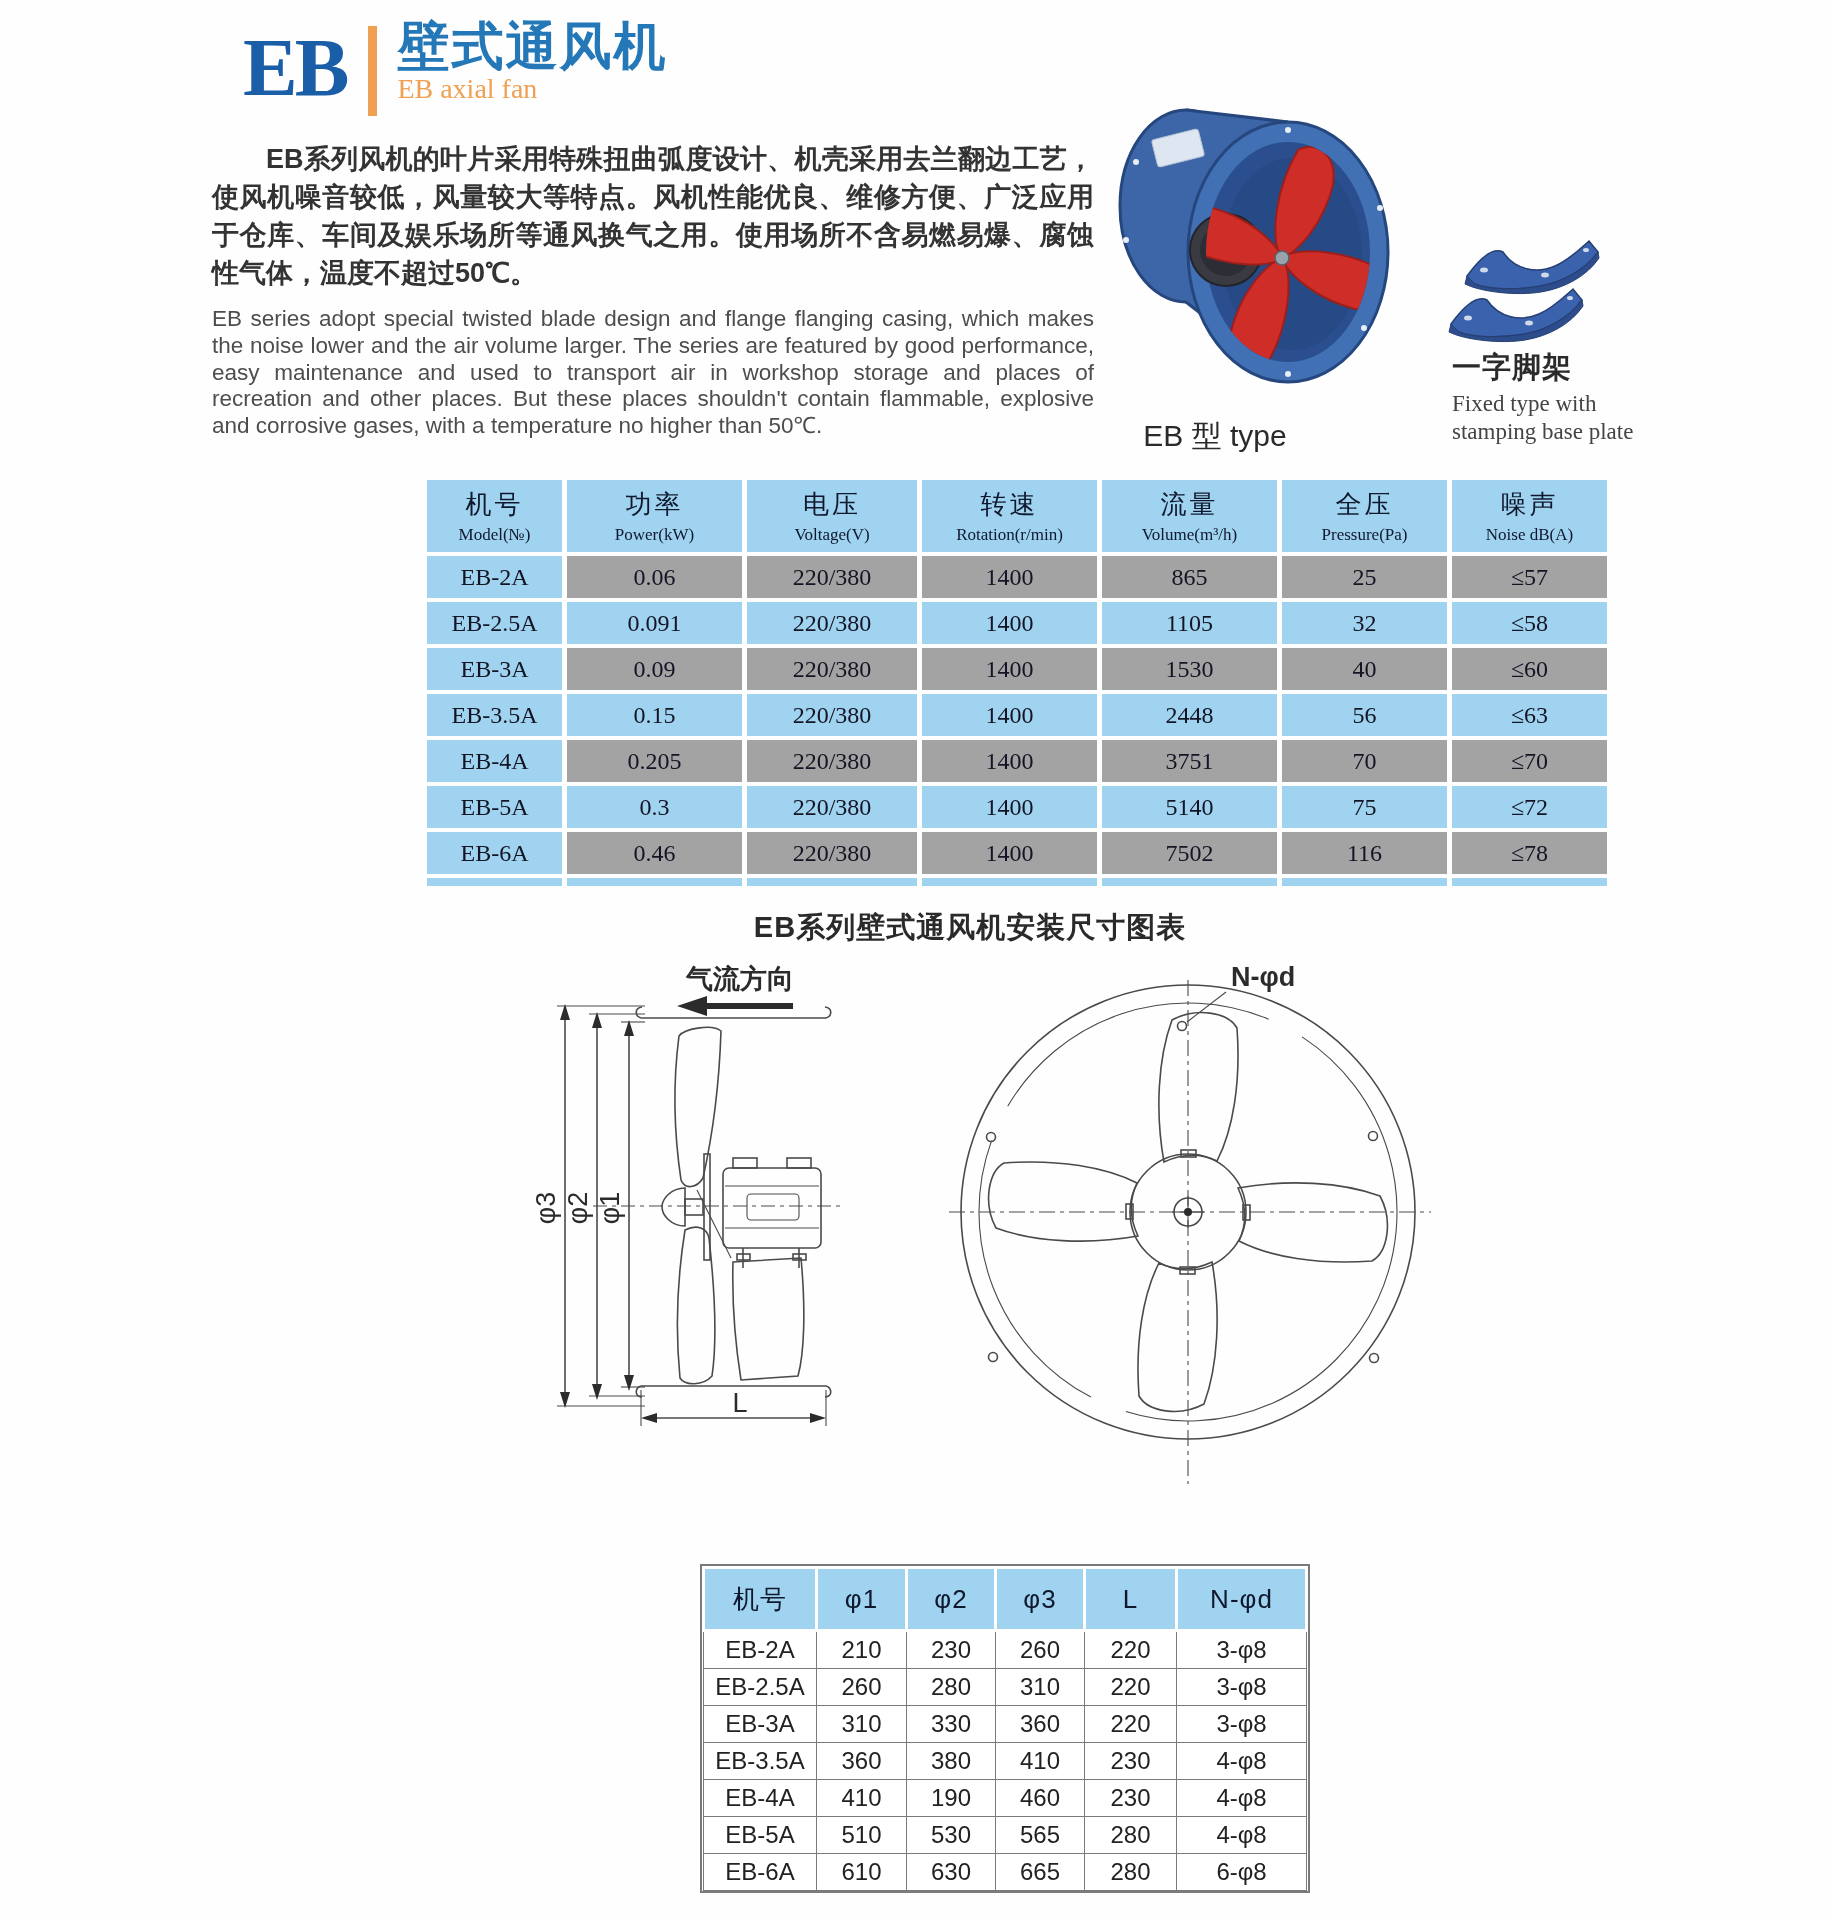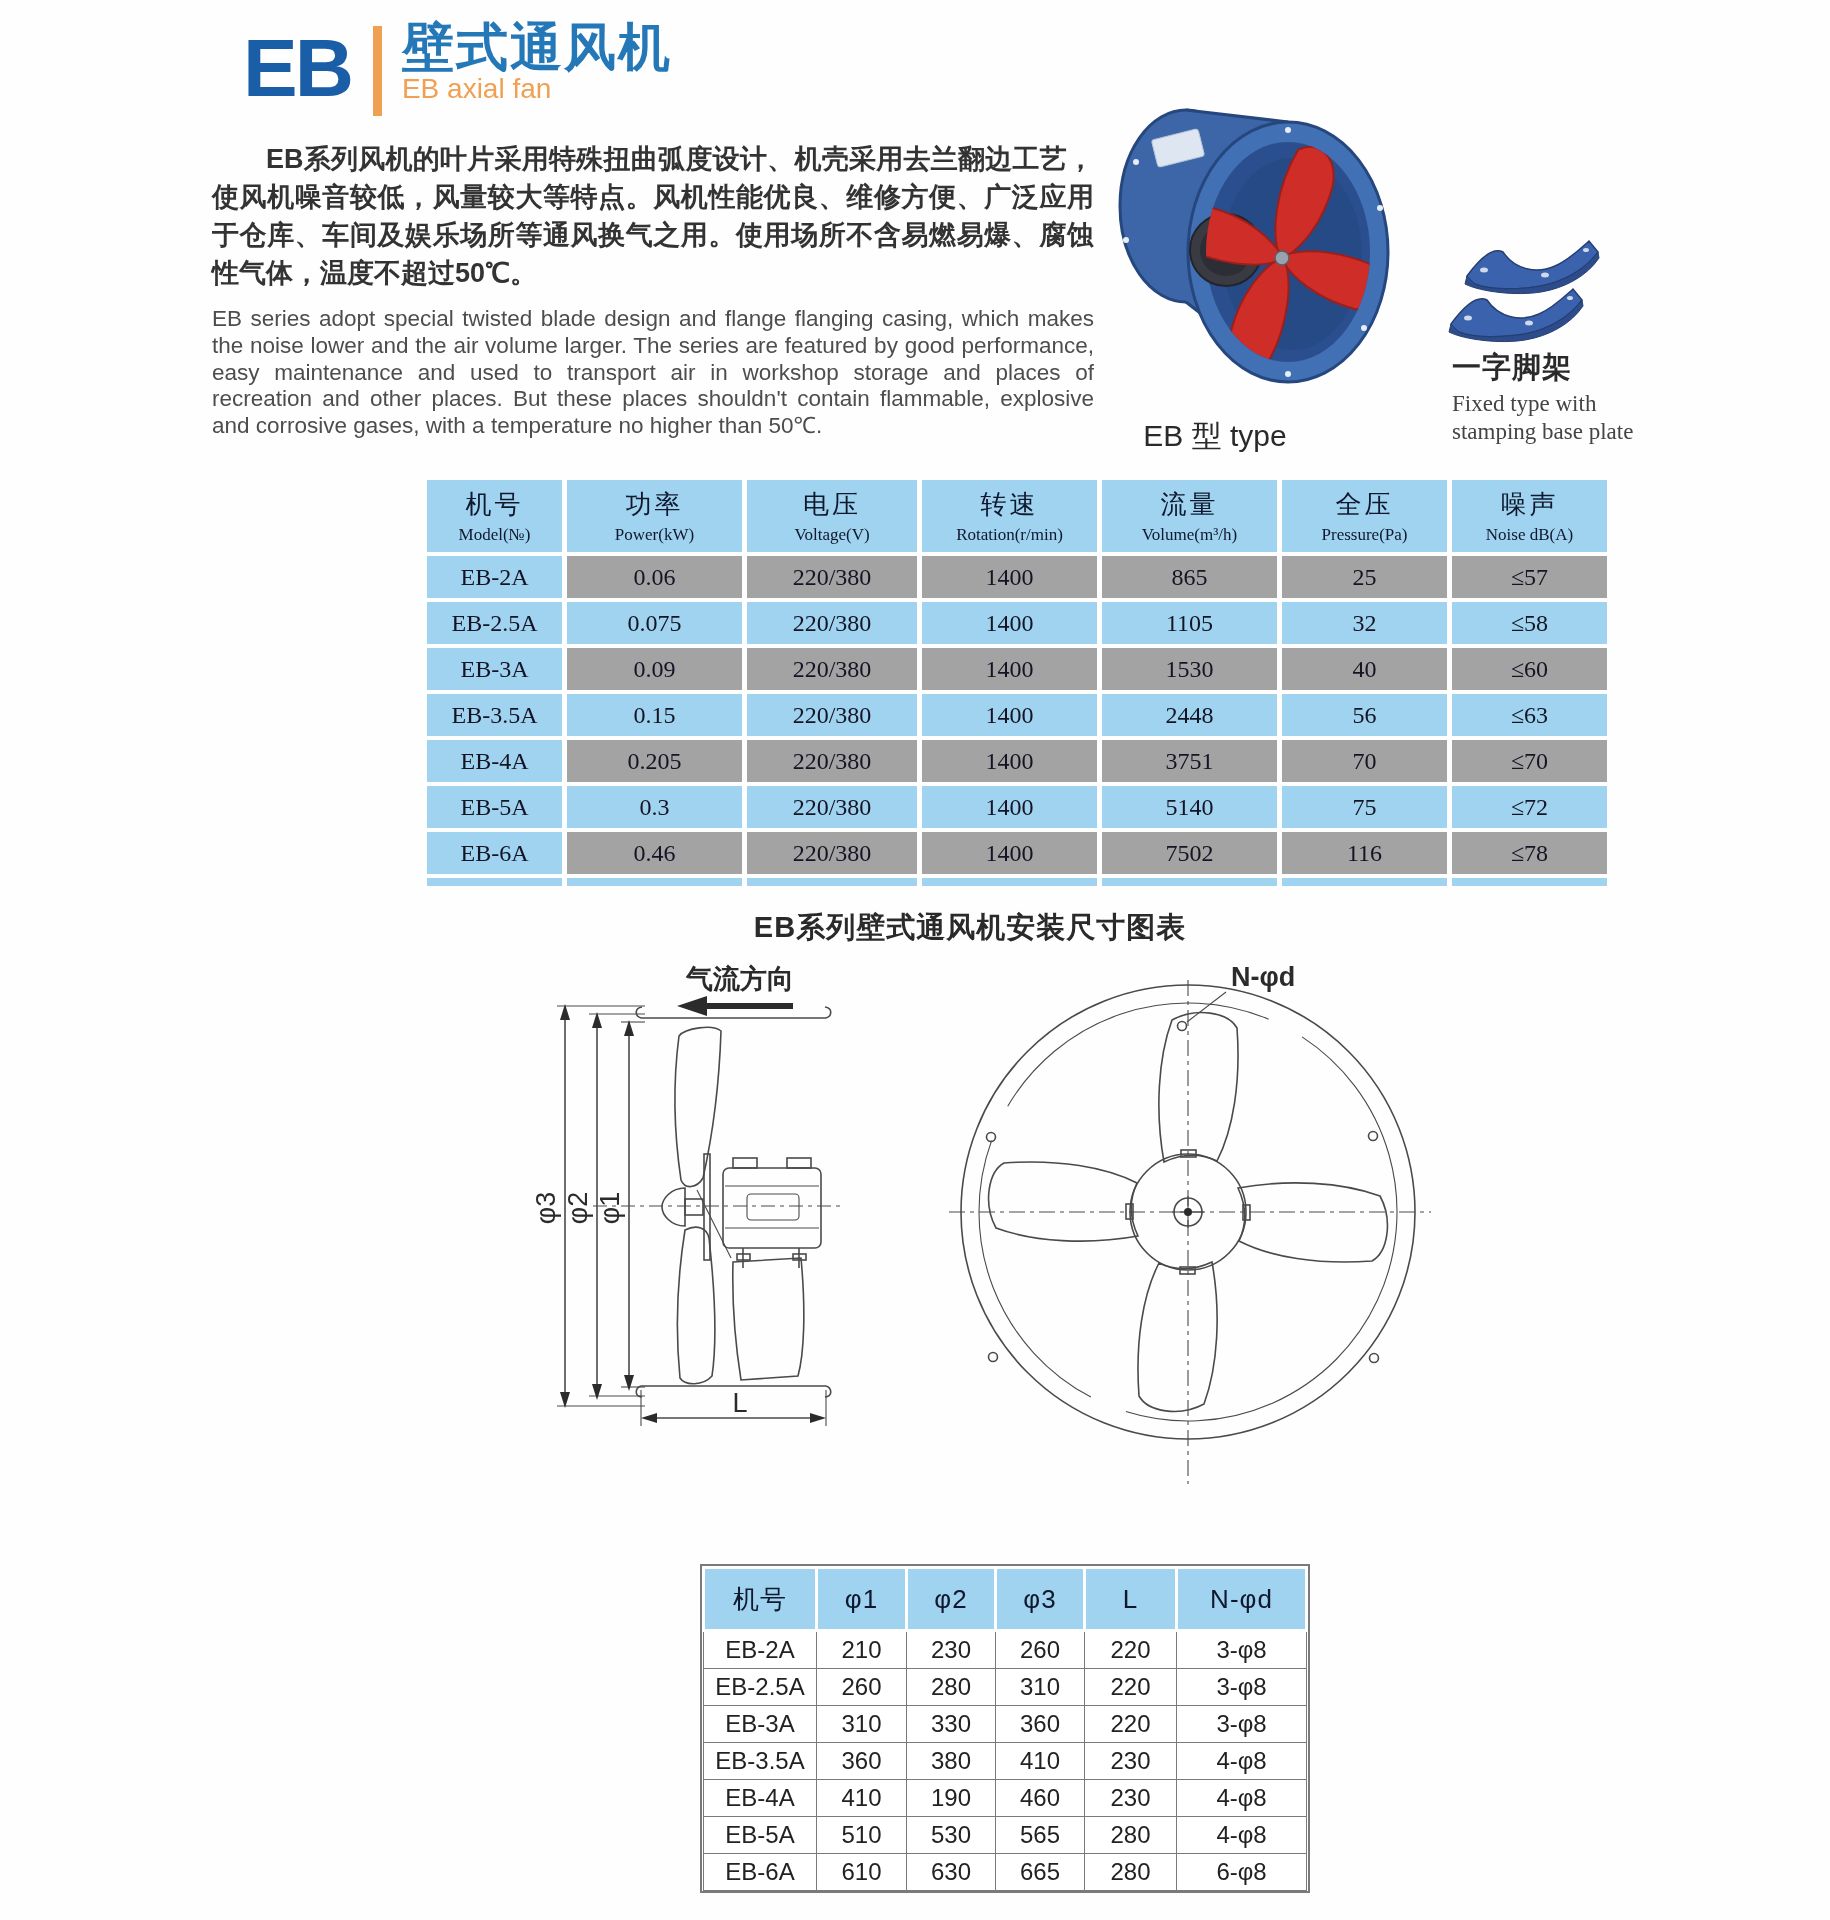--- a/index.html
+++ b/index.html
@@ -3,21 +3,21 @@
 <meta charset="utf-8">
 <title>EB axial fan</title>
 <style>
   html,body { margin:0; padding:0; background:#e8e8e8; }
   .page {
     position:relative; width:1830px; height:1920px; margin:0 auto;
     background:#fefefe; overflow:hidden;
     font-family:"Liberation Sans", sans-serif; color:#222;
   }
   
-  .brand { position:absolute; left:243px; top:24px; display:flex; align-items:flex-start; }
+  .brand { position:absolute; left:243px; top:24px; display:flex; align-items:flex-start;font-family:Liberation Serif, serif; }
   .brand-logo { font-size:82px; line-height:88px; font-weight:bold; color:#1b5ea8; letter-spacing:-3px; }
   .brand-bar { width:9px; height:90px; background:#f0a052; margin:2px 20px 0 22px; }
   .brand-cn { font-size:52px; line-height:46px; font-weight:600; color:#2478b8; letter-spacing:2px; }
   .brand-en { font-size:28px; line-height:34px; color:#f0a052; margin-top:2px; }
   
   .intro { position:absolute; left:212px; top:140px; width:882px; }
   .intro-cn { font-size:27px; line-height:38px; color:#333; text-indent:2em; text-align:justify; margin:0; font-weight:700; }
   .intro-en { font-size:22.5px; line-height:26.8px; color:#4d4d4d; text-align:justify; margin:14px 0 0 0; }
   
   .fan-photo { position:absolute; left:1096px; top:90px; }
@@ -161,21 +161,21 @@
       <td class="model">EB-2A</td>
       <td>0.06</td>
       <td>220/380</td>
       <td>1400</td>
       <td>865</td>
       <td>25</td>
       <td>≤57</td>
     </tr>
     <tr class="alt">
       <td class="model">EB-2.5A</td>
-      <td>0.075</td>
+      <td>0.091</td>
       <td>220/380</td>
       <td>1400</td>
       <td>1105</td>
       <td>32</td>
       <td>≤58</td>
     </tr>
     <tr>
       <td class="model">EB-3A</td>
       <td>0.09</td>
       <td>220/380</td>

